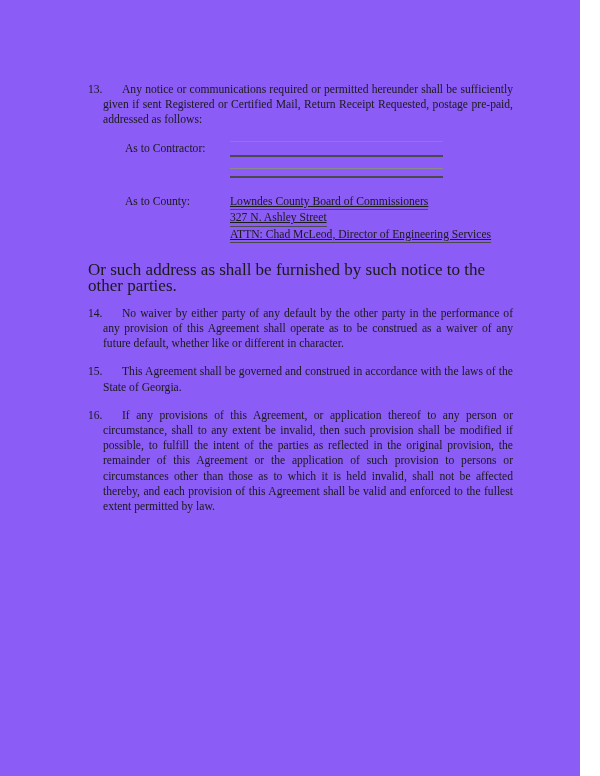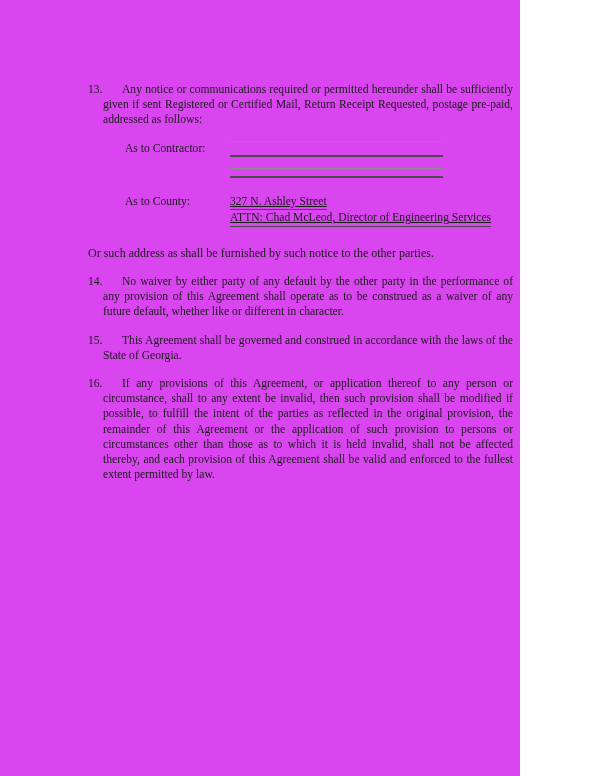--- a/index.html
+++ b/index.html
@@ -14,23 +14,23 @@
     position: relative;
     font-family: "Liberation Serif", "DejaVu Serif", serif;
     color: #1a1a1a;
     overflow: hidden;
   }
 
   .page {
     position: absolute;
     left: 0;
     top: 0;
-    width: 520px;
+    width: 580px;
     height: 776px;
-    background: #d946ef;
+    background: #8b5cf6;
   }
 
   
   .content {
     position: absolute;
     left: 88px;
     top: 82px;
     width: 425px;
   }
 
@@ -52,21 +52,21 @@
     text-align: left;
   }
   .clause .body {
     display: block;
     text-indent: 19px;           
   }
   .clause:last-child { margin-bottom: 0; }
 
   
   .plain {
-    font-size: 12px;
+    font-size: 17px;
     line-height: 15.2px;
     margin: 0 0 13px 0;
     text-align: left;
   }
 
   
   .notice-block {
     margin: 0 0 16px 0;
     position: relative;
   }
@@ -135,20 +135,21 @@
           <div class="rule thin" style="margin-top:9px;"></div>
           <div class="rule thick" style="margin-top:13px;"></div>
           <div class="rule thin" style="margin-top:11px;"></div>
           <div class="rule thick" style="margin-top:7px;"></div>
         </div>
       </div>
 
       <div class="notice-row" style="margin-top:16px;text-decoration:underline;">
         <span class="notice-label">As to County:</span>
         <div class="notice-value">
+          <span class="addr-line">Lowndes County Board of Commissioners</span>
           <span class="addr-line">327 N. Ashley Street</span>
           <span class="addr-line">ATTN: Chad McLeod, Director of Engineering Services</span>
         </div>
       </div>
 
     </div>
 
     <p class="plain" style="margin-top:19px;">Or such address as shall be furnished by such notice to the other parties.</p>
 
     <div class="clause">

